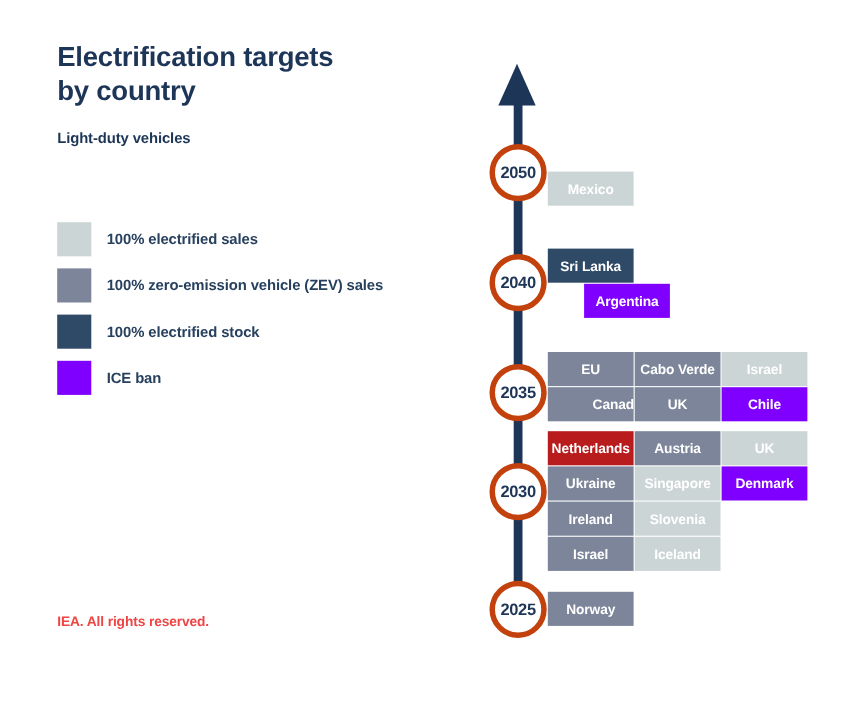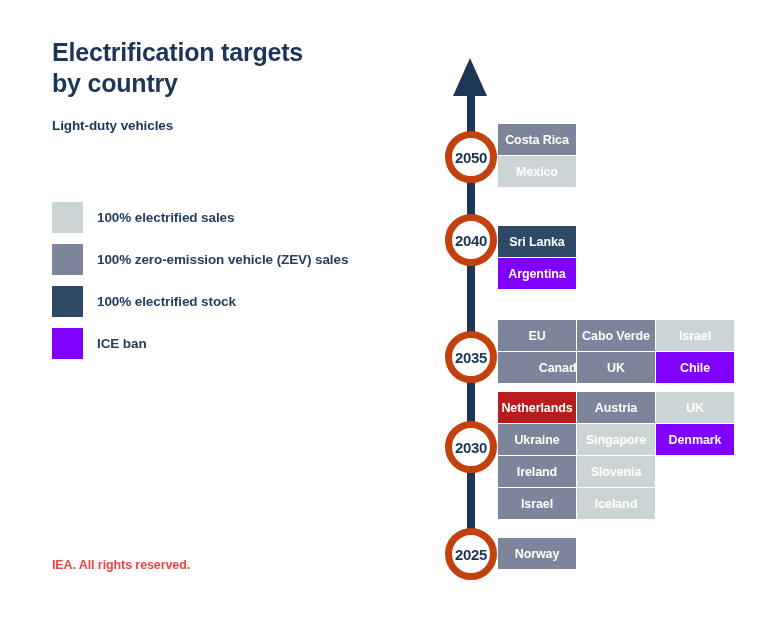--- a/index.html
+++ b/index.html
@@ -103,21 +103,21 @@
     border-right: 17px solid transparent;
     border-bottom: 38px solid #1d3557;
   }
   .node {
     position: absolute;
     left: 5px;
     width: 52px;
     height: 52px;
     border-radius: 50%;
     background: #ffffff;
-    border: 7px solid #c2410c;
+    border: 5px solid #c2410c;
     box-sizing: border-box;
     display: flex;
     align-items: center;
     justify-content: center;
     font-size: 15px;
     font-weight: bold;
     color: #1d3557;
     letter-spacing: -0.3px;
   }
 
@@ -172,36 +172,33 @@
       </div>
     </div>
 
   <div class="footer">IEA. All rights reserved.</div>
 
   <div class="timeline">
     <div class="axis-arrow"></div>
     <div class="axis-line"></div>
     <div class="nodes">
         <div class="node" style="top: 131px;">2050</div>
-        <div class="node" style="top: 214px; text-align: center;">2040</div>
+        <div class="node" style="top: 231px; text-align: center;">2040</div>
         <div class="node" style="top: 331px;">2035</div>
         <div class="node" style="top: 421px;">2030</div>
         <div class="node" style="top: 528px;">2025</div>
       </div>
     <div class="boxes">
-        <div class="bar-row" style="top: 124px;">
-          <div class="bar" style="background: rgb(124, 133, 153);">Costa Rica</div>
-        </div>
         <div class="bar-row" style="top: 156px;">
           <div class="bar" style="background: rgb(204, 213, 213);">Mexico</div>
         </div>
         <div class="bar-row" style="top: 226px;">
           <div class="bar" style="background: rgb(47, 74, 102);">Sri Lanka</div>
         </div>
-        <div class="bar-row" style="top: 258px;">
+        <div class="bar-row" style="top: 258px; margin-left: 33px;">
           <div class="bar" style="background: rgb(128, 0, 255);">Argentina</div>
         </div>
         <div class="bar-row" style="top: 320px;">
           <div class="bar" style="background: rgb(124, 133, 153);">EU</div>
           <div class="bar" style="background: rgb(124, 133, 153);">Cabo Verde</div>
           <div class="bar" style="background: rgb(204, 213, 213);">Israel</div>
         </div>
         <div class="bar-row" style="top: 352px;">
           <div class="bar" style="background: rgb(124, 133, 153); padding-left: 48px;">Canada</div>
           <div class="bar" style="background: rgb(124, 133, 153);">UK</div>

